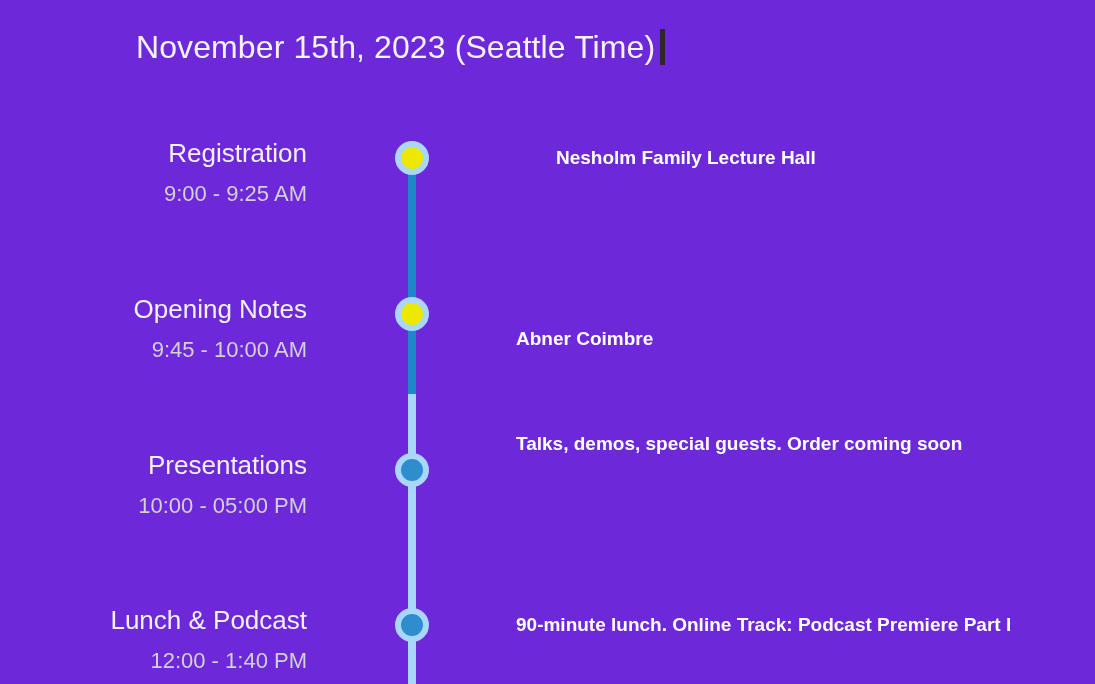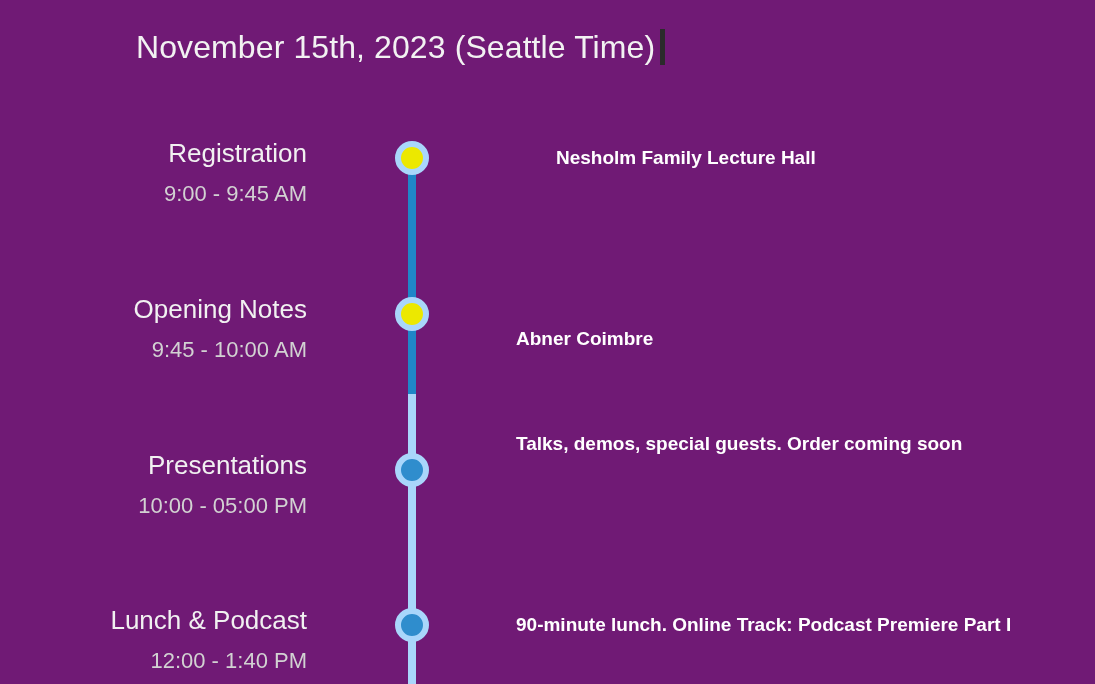--- a/index.html
+++ b/index.html
@@ -12,21 +12,21 @@
     height: 684px;
     overflow: hidden;
     font-family: "Liberation Sans", sans-serif;
     position: relative;
   }
 
   #page-root {
     position: relative;
     width: 1095px;
     height: 684px;
-    background: #701a75;
+    background: #6d28d9;
   }
 
   
   .title-row {
     position: absolute;
     left: 136px;
     top: 22px;
     display: flex;
     align-items: center;
     height: 50px;
@@ -133,21 +133,21 @@
 
     <div class="connector dark" style="top:170px; height:132px;"></div>
     <div class="connector dark" style="top:326px; height:68px;"></div>
     <div class="connector light" style="top:394px; height:64px;"></div>
     <div class="connector light" style="top:482px; height:132px;"></div>
     <div class="connector light" style="top:638px; height:46px;"></div>
 
     <div class="tl-row">
       <div class="tl-left" style="top:138px;">
         <div class="tl-label">Registration</div>
-        <div class="tl-time">9:00 - 9:45 AM</div>
+        <div class="tl-time">9:00 - 9:25 AM</div>
       </div>
       <div class="tl-dot yellow" style="top:141px;"></div>
       <div class="tl-desc" style="top:146px;margin-left:40px;">Nesholm Family Lecture Hall</div>
     </div>
 
     <div class="tl-row">
       <div class="tl-left" style="top:294px;">
         <div class="tl-label">Opening Notes</div>
         <div class="tl-time">9:45 - 10:00 AM</div>
       </div>

